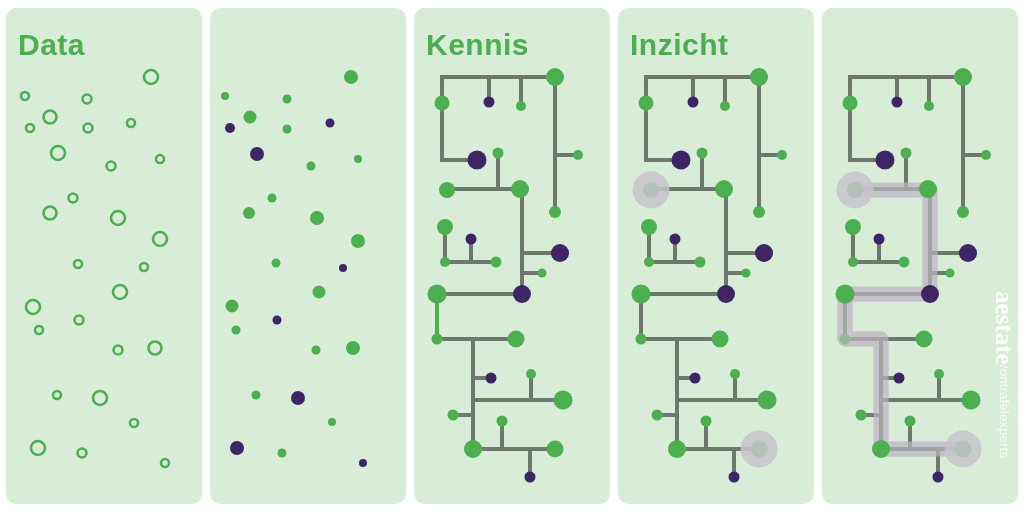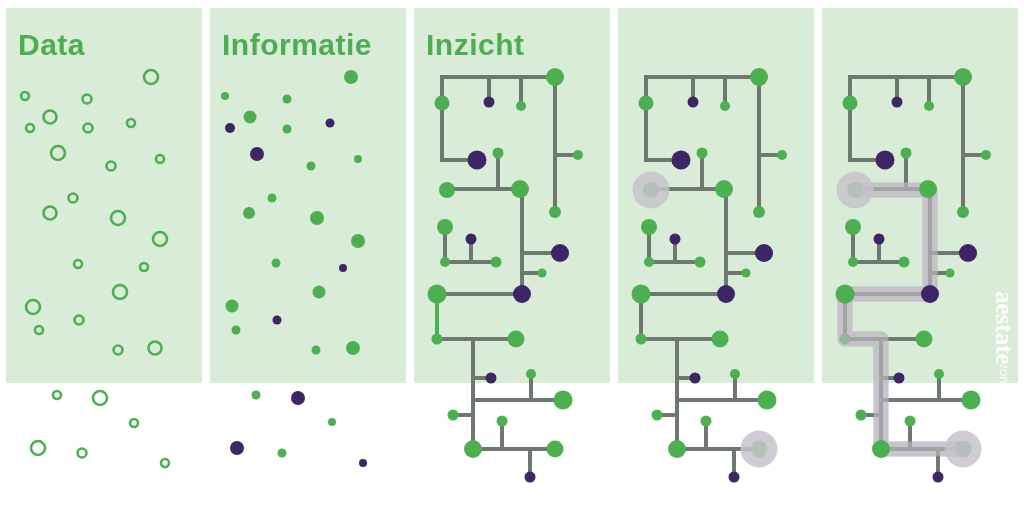--- a/index.html
+++ b/index.html
@@ -11,23 +11,23 @@
   }
   .canvas{
     width:1024px;height:512px;
     display:flex;
     gap:8px;
     padding:8px 6px;
     box-sizing:border-box;
   }
   .panel{
     position:relative;
-    width:196px;height:375px;
+    width:196px;height:496px;
     background:var(--panel-bg,#d9ecd7);
-    border-radius:0;
+    border-radius:10px;
     flex:0 0 196px;
   }
   .panel-title{
     position:absolute;
     left:12px;top:22px;
     margin:0;
     font-size:30px;
     font-weight:700;
     letter-spacing:.5px;
     color:var(--title-green,#4cae51);
@@ -93,21 +93,20 @@
         <circle cx="149" cy="340" r="6.5" fill="none" stroke="#4cb050" stroke-width="2.6"></circle>
         <circle cx="51" cy="387" r="4" fill="none" stroke="#4cb050" stroke-width="2.6"></circle>
         <circle cx="94" cy="390" r="7" fill="none" stroke="#4cb050" stroke-width="2.6"></circle>
         <circle cx="128" cy="415" r="4" fill="none" stroke="#4cb050" stroke-width="2.6"></circle>
         <circle cx="32" cy="440" r="7" fill="none" stroke="#4cb050" stroke-width="2.6"></circle>
         <circle cx="76" cy="445" r="4.5" fill="none" stroke="#4cb050" stroke-width="2.6"></circle>
         <circle cx="159" cy="455" r="4" fill="none" stroke="#4cb050" stroke-width="2.6"></circle>
       </svg>
   </section>
   <section class="panel">
-    <h2 class="panel-title">Informatie</h2>
     <svg class="figure" viewBox="0 0 196 496">
         <circle cx="141" cy="69" r="7" fill="#4cb050"></circle>
         <circle cx="15" cy="88" r="4" fill="#4cb050"></circle>
         <circle cx="77" cy="91" r="4.5" fill="#4cb050"></circle>
         <circle cx="40" cy="109" r="6.5" fill="#4cb050"></circle>
         <circle cx="20" cy="120" r="5" fill="#3e2566"></circle>
         <circle cx="77" cy="121" r="4.5" fill="#4cb050"></circle>
         <circle cx="120" cy="115" r="4.5" fill="#3e2566"></circle>
         <circle cx="47" cy="146" r="7" fill="#3e2566"></circle>
         <circle cx="101" cy="158" r="4.5" fill="#4cb050"></circle>
@@ -126,21 +125,21 @@
         <circle cx="143" cy="340" r="7" fill="#4cb050"></circle>
         <circle cx="46" cy="387" r="4.5" fill="#4cb050"></circle>
         <circle cx="88" cy="390" r="7" fill="#3e2566"></circle>
         <circle cx="122" cy="414" r="4" fill="#4cb050"></circle>
         <circle cx="27" cy="440" r="7" fill="#3e2566"></circle>
         <circle cx="72" cy="445" r="4.5" fill="#4cb050"></circle>
         <circle cx="153" cy="455" r="4" fill="#3e2566"></circle>
       </svg>
   </section>
   <section class="panel">
-    <h2 class="panel-title">Inzicht</h2>
+    <h2 class="panel-title">Kennis</h2>
     <svg class="figure" viewBox="0 0 196 496">
         <line x1="28" y1="69" x2="141" y2="69" stroke="#6f786e" stroke-width="4" stroke-linecap="square"></line>
         <line x1="75" y1="69" x2="75" y2="94" stroke="#6f786e" stroke-width="4" stroke-linecap="square"></line>
         <line x1="107" y1="69" x2="107" y2="98" stroke="#6f786e" stroke-width="4" stroke-linecap="square"></line>
         <line x1="28" y1="69" x2="28" y2="152" stroke="#6f786e" stroke-width="4" stroke-linecap="square"></line>
         <line x1="28" y1="152" x2="63" y2="152" stroke="#6f786e" stroke-width="4" stroke-linecap="square"></line>
         <line x1="141" y1="69" x2="141" y2="204" stroke="#6f786e" stroke-width="4" stroke-linecap="square"></line>
         <line x1="141" y1="147" x2="164" y2="147" stroke="#6f786e" stroke-width="4" stroke-linecap="square"></line>
         <line x1="84" y1="145" x2="84" y2="181" stroke="#6f786e" stroke-width="4" stroke-linecap="square"></line>
         <line x1="33" y1="181" x2="106" y2="181" stroke="#6f786e" stroke-width="4" stroke-linecap="square"></line>
@@ -185,20 +184,21 @@
         <circle cx="31" cy="219" r="8" fill="#4cb050"></circle>
         <circle cx="108" cy="286" r="9" fill="#3e2566"></circle>
         <circle cx="23" cy="286" r="9.5" fill="#4cb050"></circle>
         <circle cx="102" cy="331" r="8.5" fill="#4cb050"></circle>
         <circle cx="59" cy="441" r="9" fill="#4cb050"></circle>
         <circle cx="149" cy="392" r="9.5" fill="#4cb050"></circle>
         <circle cx="141" cy="441" r="8.5" fill="#4cb050"></circle>
       </svg>
   </section>
   <section class="panel">
+    <h2 class="panel-title">Inzicht</h2>
     <svg class="figure" viewBox="0 0 196 496">
         <line x1="28" y1="69" x2="141" y2="69" stroke="#6f786e" stroke-width="4" stroke-linecap="square"></line>
         <line x1="75" y1="69" x2="75" y2="94" stroke="#6f786e" stroke-width="4" stroke-linecap="square"></line>
         <line x1="107" y1="69" x2="107" y2="98" stroke="#6f786e" stroke-width="4" stroke-linecap="square"></line>
         <line x1="28" y1="69" x2="28" y2="152" stroke="#6f786e" stroke-width="4" stroke-linecap="square"></line>
         <line x1="28" y1="152" x2="63" y2="152" stroke="#6f786e" stroke-width="4" stroke-linecap="square"></line>
         <line x1="141" y1="69" x2="141" y2="204" stroke="#6f786e" stroke-width="4" stroke-linecap="square"></line>
         <line x1="141" y1="147" x2="164" y2="147" stroke="#6f786e" stroke-width="4" stroke-linecap="square"></line>
         <line x1="84" y1="145" x2="84" y2="181" stroke="#6f786e" stroke-width="4" stroke-linecap="square"></line>
         <line x1="33" y1="181" x2="106" y2="181" stroke="#6f786e" stroke-width="4" stroke-linecap="square"></line>

